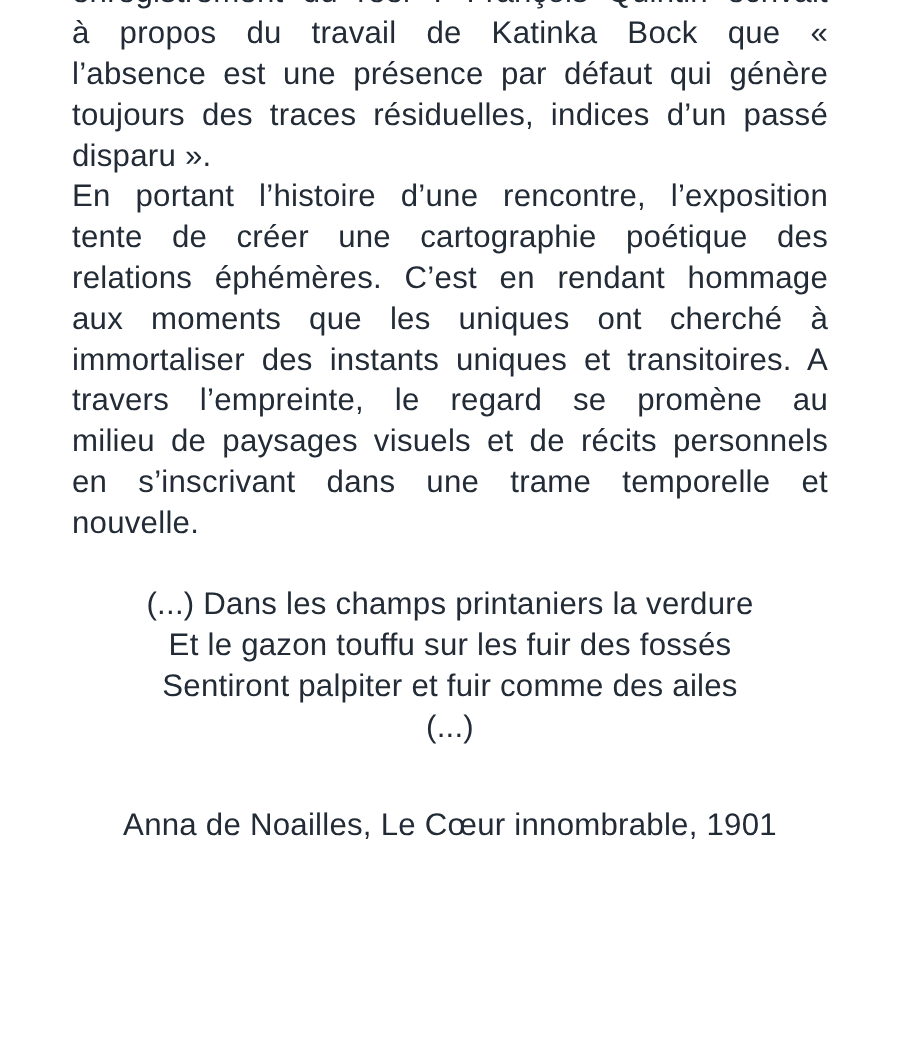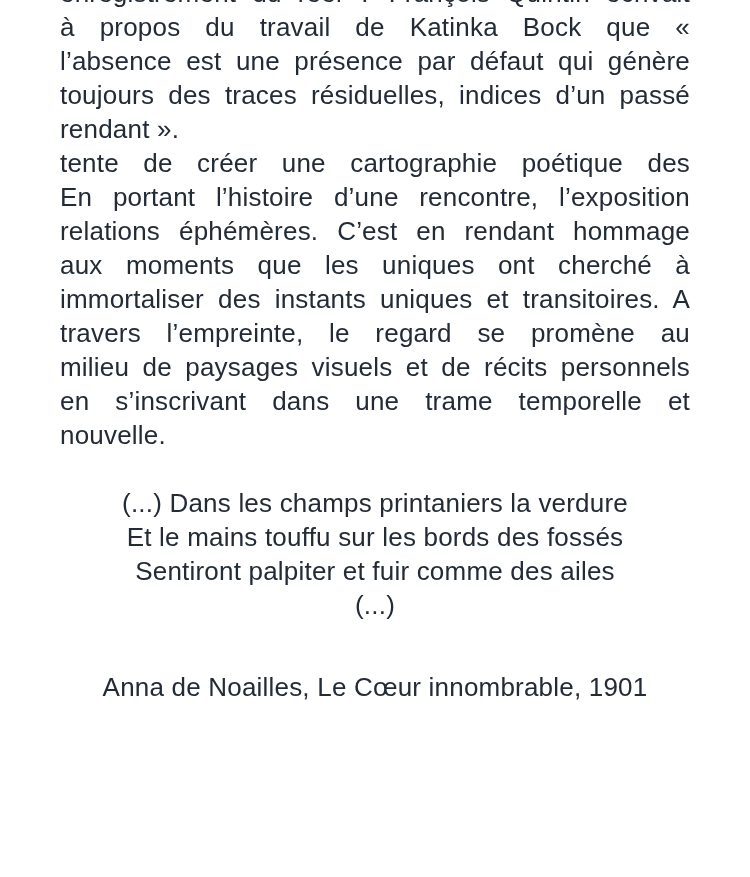--- a/index.html
+++ b/index.html
@@ -51,33 +51,33 @@
 </head>
 <body>
 
 <div class="page" style="--page-bg: #ffffff; --text-color: #222b36;">
   <div class="content">
     <div class="body-text">
         <div class="line just">enregistrement du réel ? François Quintin écrivait</div>
         <div class="line just">à propos du travail de Katinka Bock que «</div>
         <div class="line just">l’absence est une présence par défaut qui génère</div>
         <div class="line just">toujours des traces résiduelles, indices d’un passé</div>
-        <div class="line">rendant ».</div>
+        <div class="line">disparu ».</div>
+        <div class="line just">En portant l’histoire d’une rencontre, l’exposition</div>
         <div class="line just">tente de créer une cartographie poétique des</div>
-        <div class="line just">En portant l’histoire d’une rencontre, l’exposition</div>
         <div class="line just">relations éphémères. C’est en rendant hommage</div>
         <div class="line just">aux moments que les uniques ont cherché à</div>
         <div class="line just">immortaliser des instants uniques et transitoires. A</div>
         <div class="line just">travers l’empreinte, le regard se promène au</div>
         <div class="line just">milieu de paysages visuels et de récits personnels</div>
         <div class="line just">en s’inscrivant dans une trame temporelle et</div>
         <div class="line">nouvelle.</div>
       </div>
     <div class="poem">
         <div class="poem-line">(...) Dans les champs printaniers la verdure</div>
-        <div class="poem-line">Et le mains touffu sur les bords des fossés</div>
+        <div class="poem-line">Et le gazon touffu sur les fuir des fossés</div>
         <div class="poem-line">Sentiront palpiter et fuir comme des ailes</div>
         <div class="poem-line">(...)</div>
       </div>
     <div class="attribution">Anna de Noailles, Le Cœur innombrable, 1901</div>
     <div class="signature">Emma O’Quigley</div>
   </div>
 </div>
 
 </body></html>

